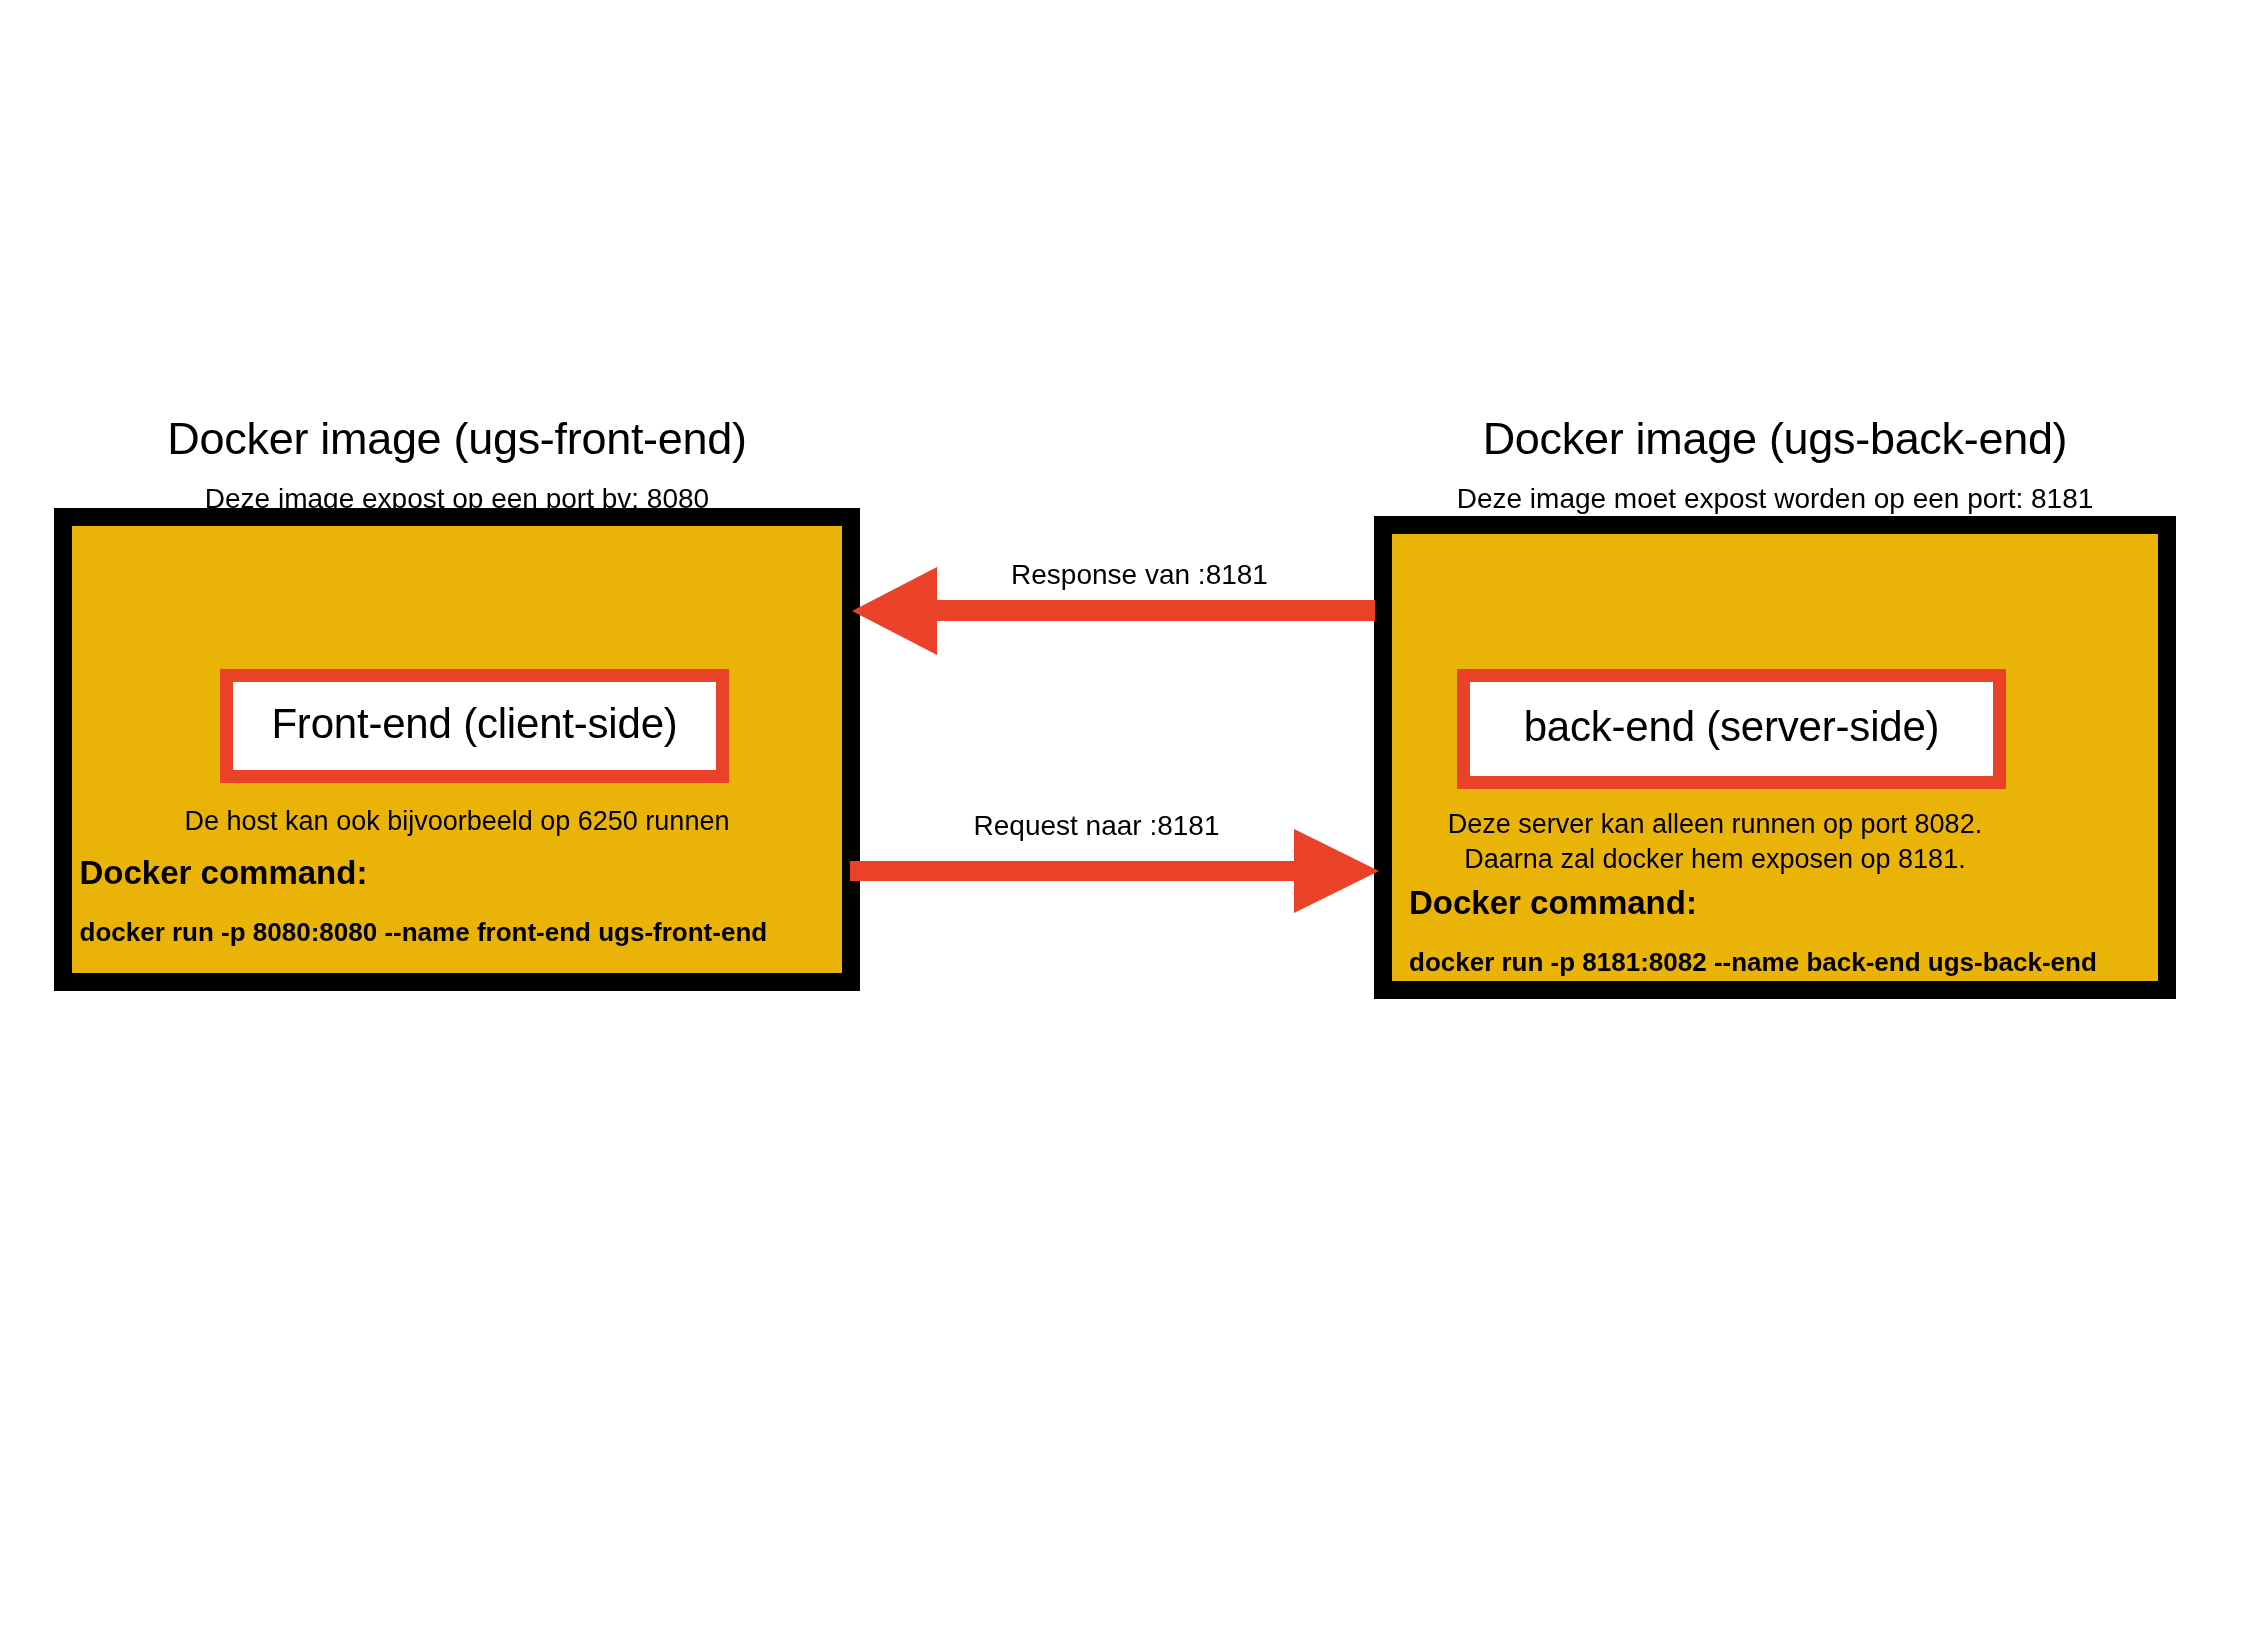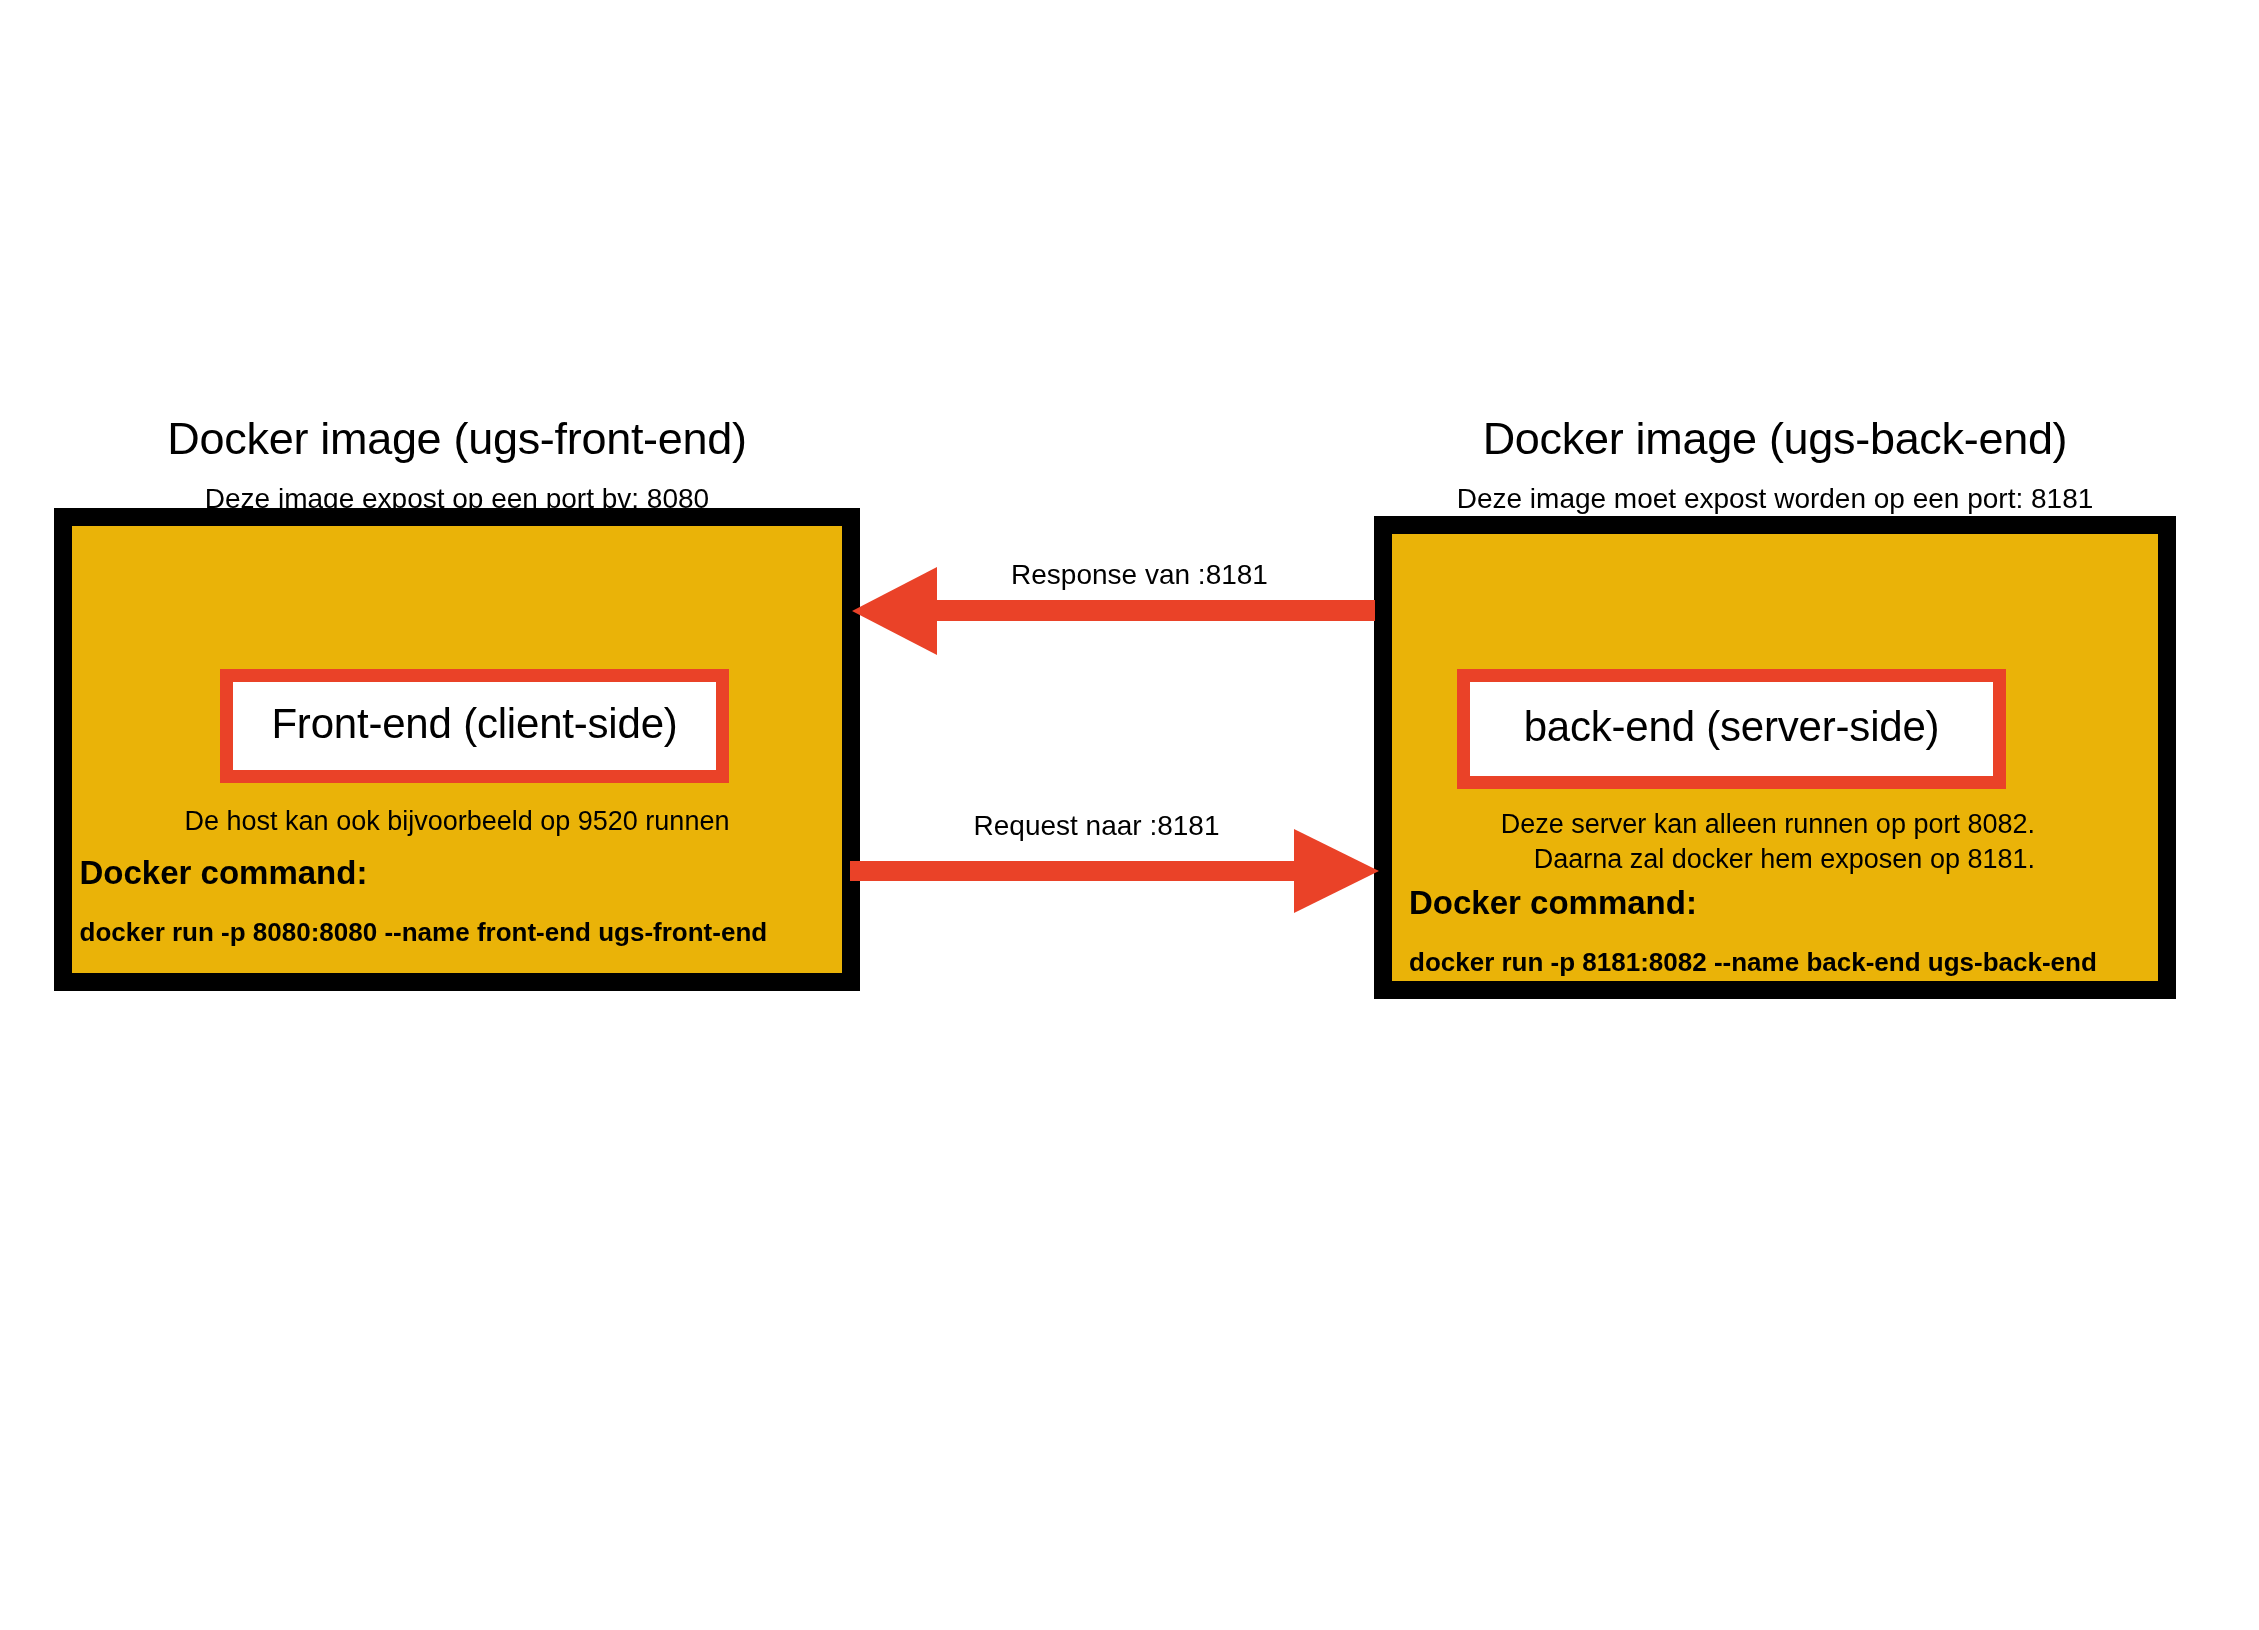--- a/index.html
+++ b/index.html
@@ -88,22 +88,21 @@
   #note-front {
     left: 0;
     top: 278px;
     width: 770px;
     text-align: center;
   }
   #note-back {
     left: 31px;
     top: 273px;
     width: 584px;
-    text-align: right;
-    margin-left: 28px;
+    text-align: center;
   }
 
   
   .cmd-block {
     position: absolute;
     font-weight: 700;
   }
   .cmd-block .cmd-caption {
     display: block;
     font-size: 33px;
@@ -175,21 +174,21 @@
     <span class="g-title">Docker image (ugs-front-end)</span>
     <span class="g-sub">Deze image expost op een port bv: 8080</span>
   </div>
 
   <div class="image-box" id="box-front">
 
     <div class="component-label" id="label-frontend">
       <span class="cl-text">Front-end (client-side)</span>
     </div>
 
-    <div class="box-note" id="note-front">De host kan ook bijvoorbeeld op 9520 runnen</div>
+    <div class="box-note" id="note-front">De host kan ook bijvoorbeeld op 6250 runnen</div>
 
     <div class="cmd-block" id="cmd-front">
       <span class="cmd-caption">Docker command:</span>
       <span class="cmd-line">docker run -p 8080:8080 --name front-end ugs-front-end</span>
     </div>
 
   </div>
 
   <div class="group-heading" id="heading-back">
     <span class="g-title">Docker image (ugs-back-end)</span>

